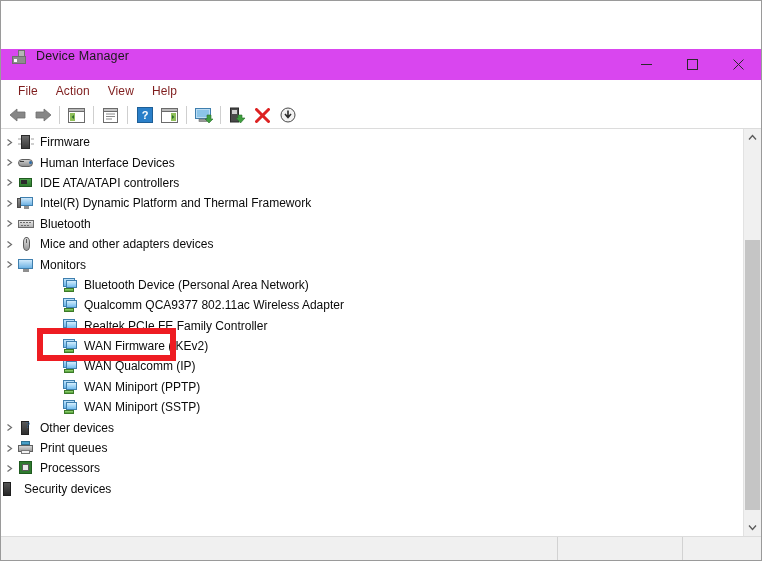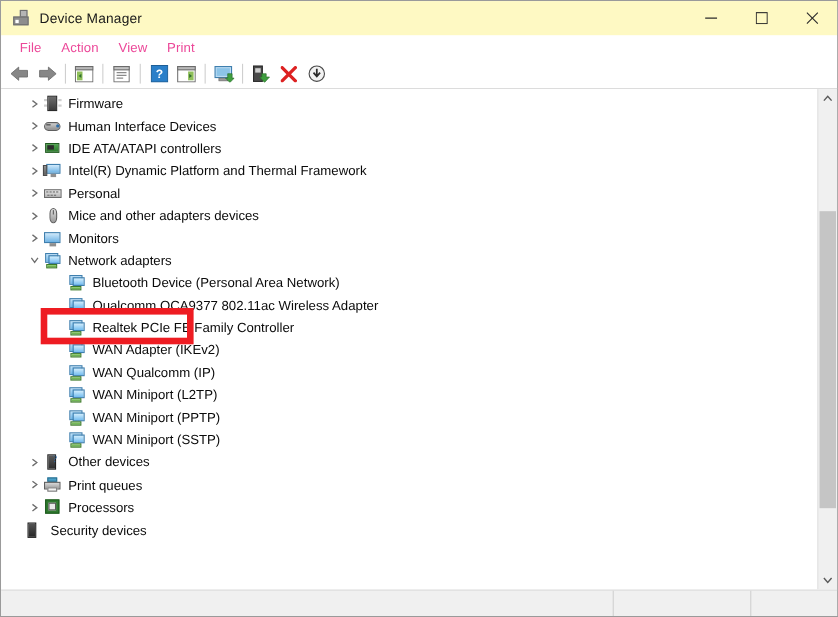--- a/index.html
+++ b/index.html
@@ -17,23 +17,24 @@
     display: flex; flex-direction: column;
     background: #ffffff;
     position: relative;
     box-sizing: border-box;
     border: 1px solid #9a9a9a;
   }
 
   
   .titlebar {
     height: 31px; min-height: 31px;
-    background: #fef9c3;
-    display: flex; align-items: center;
-    position: relative;
+    background: #d946ef;
+    display: flex; 
+    position: relative;
+    margin-top: 48px;
   }
   .title-icon {
     width: 18px; height: 18px;
     margin-left: 9px; margin-right: 8px;
     position: relative;
   }
   .ti-body {
     position: absolute; left: 2px; top: 7px;
     width: 14px; height: 8px;
     background: #8d8d8d;
@@ -66,21 +67,21 @@
   .win-btn svg { display: block; }
 
   
   .menubar {
     height: 22px; min-height: 22px;
     display: flex; align-items: center;
     background: #ffffff;
     padding-left: 8px;
   }
   .menu-item {
-    font-size: 12px; color: #ec4899;
+    font-size: 12px; color: #7f1d1d;
     padding: 2px 9px;
     letter-spacing: 0.1px;
   }
 
   
   .toolbar {
     height: 26px; min-height: 26px;
     display: flex; align-items: center;
     background: #ffffff;
     padding-left: 4px;
@@ -131,21 +132,21 @@
   }
   .row .lbl { padding-right: 4px; }
   .row.sel .lbl {
     background: #cde8ff;
     box-shadow: 0 0 0 1px #9fd1f7;
     padding: 1px 4px 1px 2px;
     margin-left: -2px;
   }
 
   
-  .lvl1 { padding-left: 22px; }
+  .lvl1 { }
   .lvl2 { padding-left: 44px; }
 
   
   .ic { position: absolute; left: 0; top: 0; width: 18px; height: 16px; }
 
   
   .net-screen {
     position: absolute; left: 2px; top: 1px;
     width: 12px; height: 9px;
     background: linear-gradient(#bfe3fb, #6ab4e8);
@@ -392,21 +393,21 @@
             <line x1="10.5" y1="0.5" x2="0.5" y2="10.5" stroke="#2b2b2b" stroke-width="1"></line>
           </svg>
       </div>
     </div>
   </div>
 
   <div class="menubar">
     <div class="menu-item">File</div>
     <div class="menu-item">Action</div>
     <div class="menu-item">View</div>
-    <div class="menu-item">Print</div>
+    <div class="menu-item">Help</div>
   </div>
 
   <div class="toolbar">
     <div class="tb-btn">
       <svg width="18" height="14" viewBox="0 0 18 14">
         <path d="M8 1 L1 7 L8 13 L8 10 L16 10 L16 4 L8 4 Z" fill="#878787" stroke="#6e6e6e" stroke-width="0.8"></path>
       </svg>
     </div>
     <div class="tb-btn">
       <svg width="18" height="14" viewBox="0 0 18 14">
@@ -552,21 +553,21 @@
               <span class="kb-body"></span>
               <span class="kb-k" style="left:3px;top:6px"></span>
               <span class="kb-k" style="left:6px;top:6px"></span>
               <span class="kb-k" style="left:9px;top:6px"></span>
               <span class="kb-k" style="left:12px;top:6px"></span>
               <span class="kb-k" style="left:4px;top:9px"></span>
               <span class="kb-k" style="left:7px;top:9px"></span>
               <span class="kb-k" style="left:10px;top:9px"></span>
             </span>
           </span>
-          <span class="lbl">Personal</span>
+          <span class="lbl">Bluetooth</span>
         </div>
         <div class="row lvl1">
           <span class="chev">
             <svg width="9" height="9" viewBox="0 0 9 9">
               <path d="M2.5 1.5 L6.5 4.5 L2.5 7.5" fill="none" stroke="#6d6d6d" stroke-width="1.2"></path>
             </svg>
           </span>
           <span class="ico">
             <span class="ic">
               <span class="ms-body"></span>
@@ -582,100 +583,74 @@
             </svg>
           </span>
           <span class="ico">
             <span class="ic">
               <span class="mn-screen"></span>
               <span class="mn-stand"></span>
             </span>
           </span>
           <span class="lbl">Monitors</span>
         </div>
-        <div class="row lvl1">
-          <span class="chev">
-            <svg width="9" height="9" viewBox="0 0 9 9">
-              <path d="M1.5 2.5 L4.5 6.5 L7.5 2.5" fill="none" stroke="#6d6d6d" stroke-width="1.2"></path>
-            </svg>
-          </span>
+        <div class="row lvl2">
+          <span class="chev"></span>
           <span class="ico">
             <span class="ic">
               <span class="net-screen"></span>
               <span class="net-screen2"></span>
               <span class="net-base"></span>
             </span>
           </span>
-          <span class="lbl">Network adapters</span>
+          <span class="lbl">Bluetooth Device (Personal Area Network)</span>
         </div>
         <div class="row lvl2">
           <span class="chev"></span>
           <span class="ico">
             <span class="ic">
               <span class="net-screen"></span>
               <span class="net-screen2"></span>
               <span class="net-base"></span>
             </span>
           </span>
-          <span class="lbl">Bluetooth Device (Personal Area Network)</span>
+          <span class="lbl">Qualcomm QCA9377 802.11ac Wireless Adapter</span>
         </div>
         <div class="row lvl2">
           <span class="chev"></span>
           <span class="ico">
             <span class="ic">
               <span class="net-screen"></span>
               <span class="net-screen2"></span>
               <span class="net-base"></span>
             </span>
           </span>
-          <span class="lbl">Qualcomm QCA9377 802.11ac Wireless Adapter</span>
+          <span class="lbl">Realtek PCIe FE Family Controller</span>
         </div>
         <div class="row lvl2">
           <span class="chev"></span>
           <span class="ico">
             <span class="ic">
               <span class="net-screen"></span>
               <span class="net-screen2"></span>
               <span class="net-base"></span>
             </span>
           </span>
-          <span class="lbl">Realtek PCIe FE Family Controller</span>
+          <span class="lbl">WAN Firmware (IKEv2)</span>
         </div>
         <div class="row lvl2">
           <span class="chev"></span>
           <span class="ico">
             <span class="ic">
               <span class="net-screen"></span>
               <span class="net-screen2"></span>
               <span class="net-base"></span>
             </span>
           </span>
-          <span class="lbl">WAN Adapter (IKEv2)</span>
-        </div>
-        <div class="row lvl2">
-          <span class="chev"></span>
-          <span class="ico">
-            <span class="ic">
-              <span class="net-screen"></span>
-              <span class="net-screen2"></span>
-              <span class="net-base"></span>
-            </span>
-          </span>
           <span class="lbl">WAN Qualcomm (IP)</span>
-        </div>
-        <div class="row lvl2">
-          <span class="chev"></span>
-          <span class="ico">
-            <span class="ic">
-              <span class="net-screen"></span>
-              <span class="net-screen2"></span>
-              <span class="net-base"></span>
-            </span>
-          </span>
-          <span class="lbl">WAN Miniport (L2TP)</span>
         </div>
         <div class="row lvl2">
           <span class="chev"></span>
           <span class="ico">
             <span class="ic">
               <span class="net-screen"></span>
               <span class="net-screen2"></span>
               <span class="net-base"></span>
             </span>
           </span>

